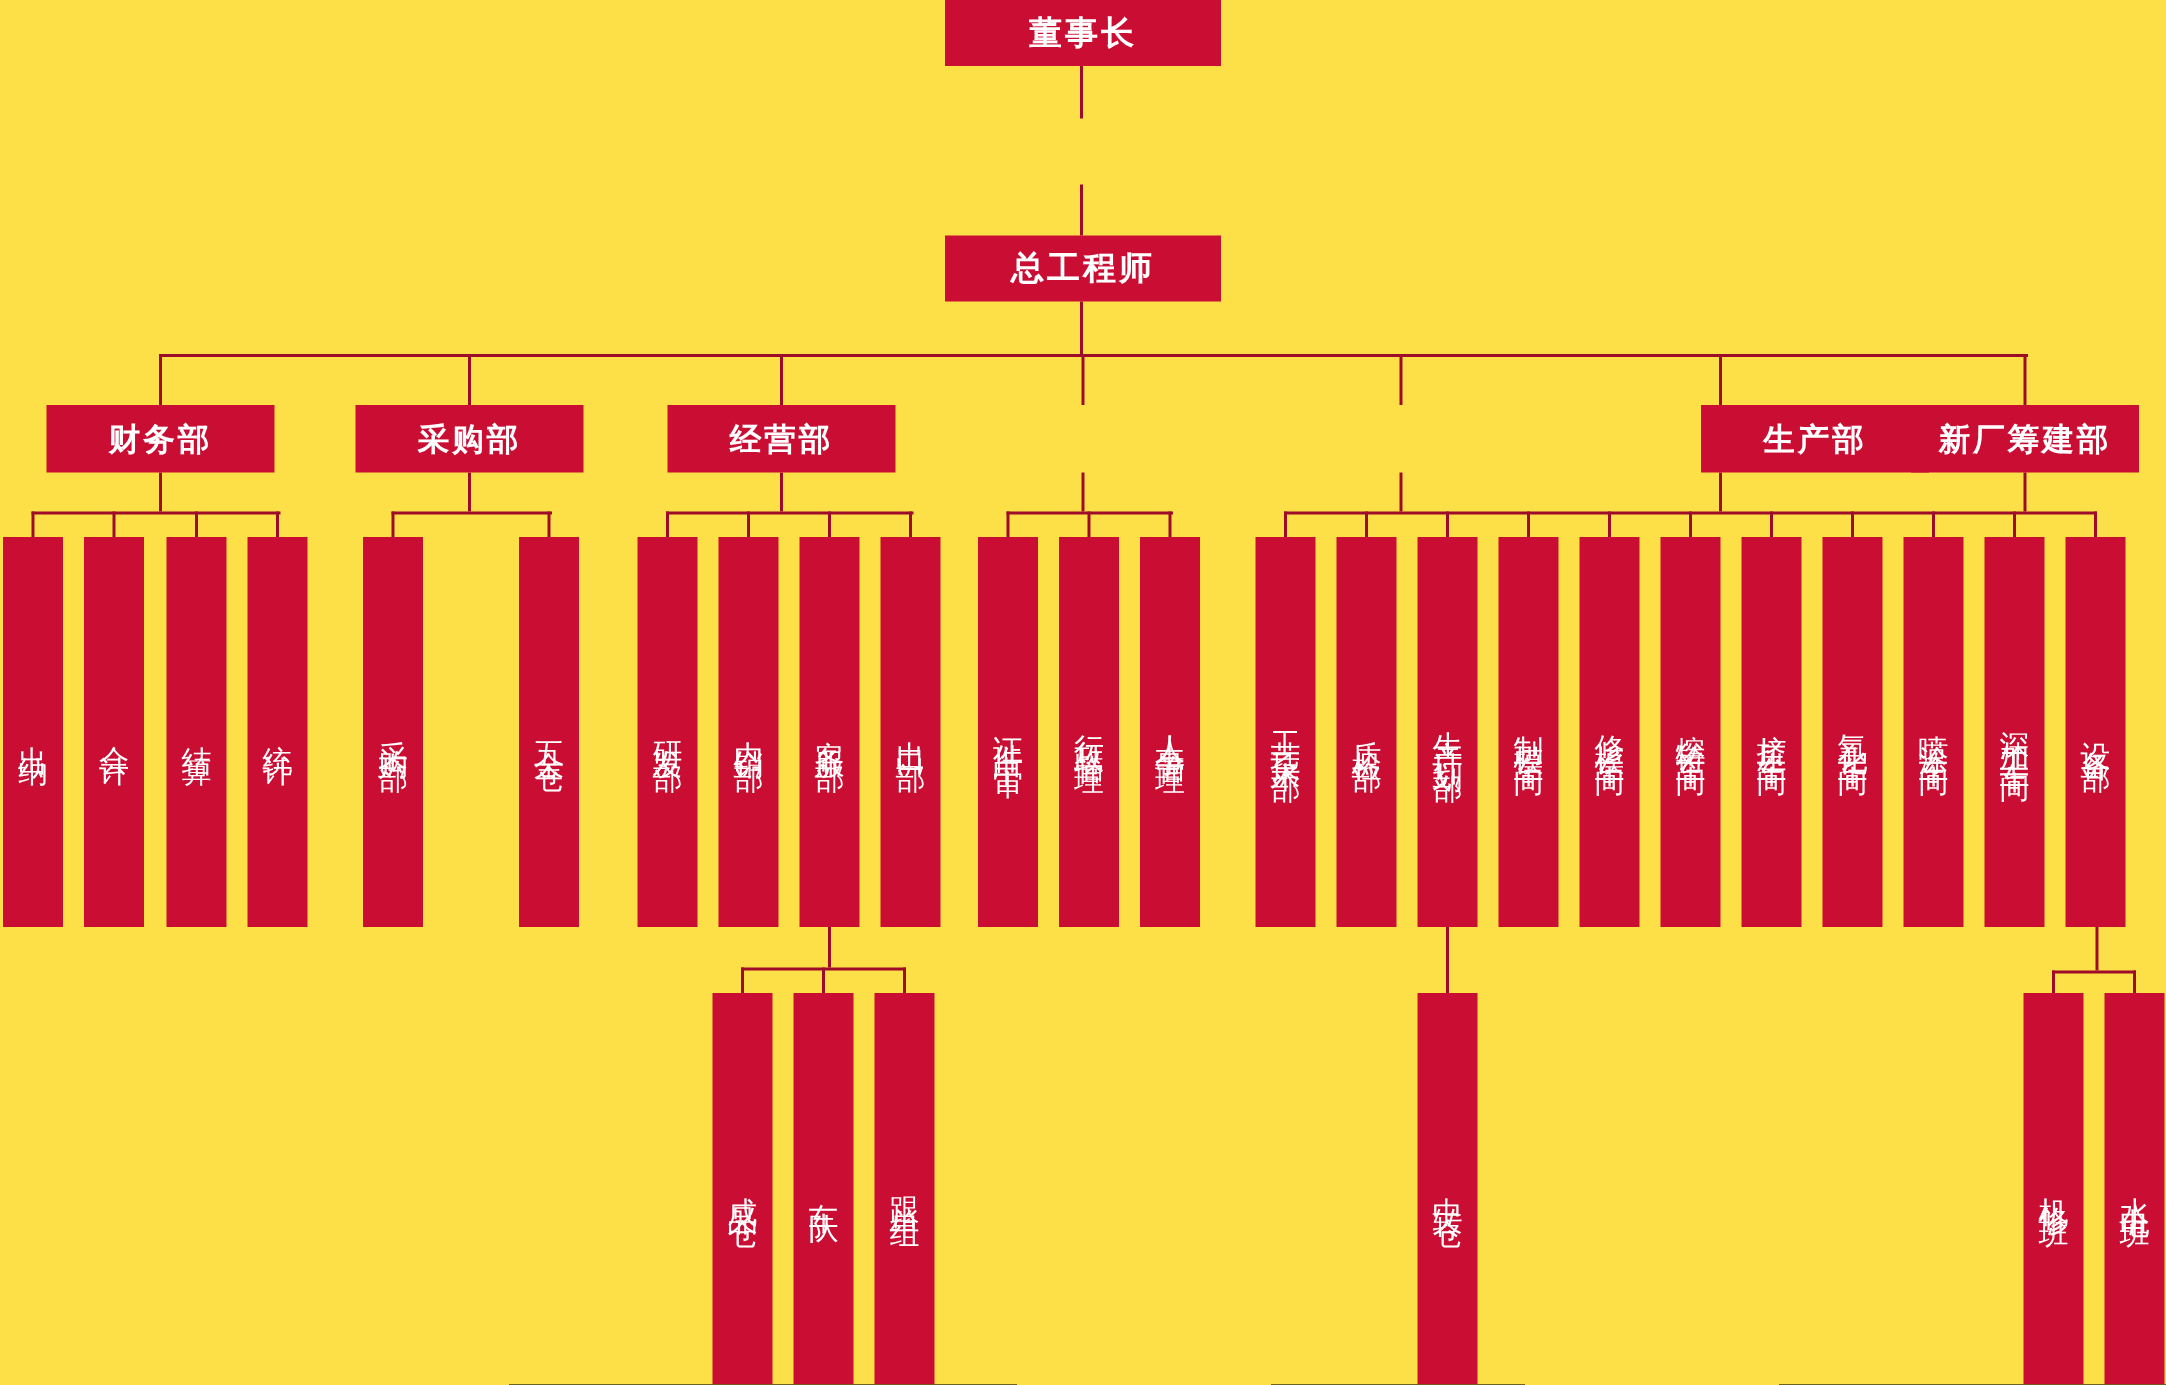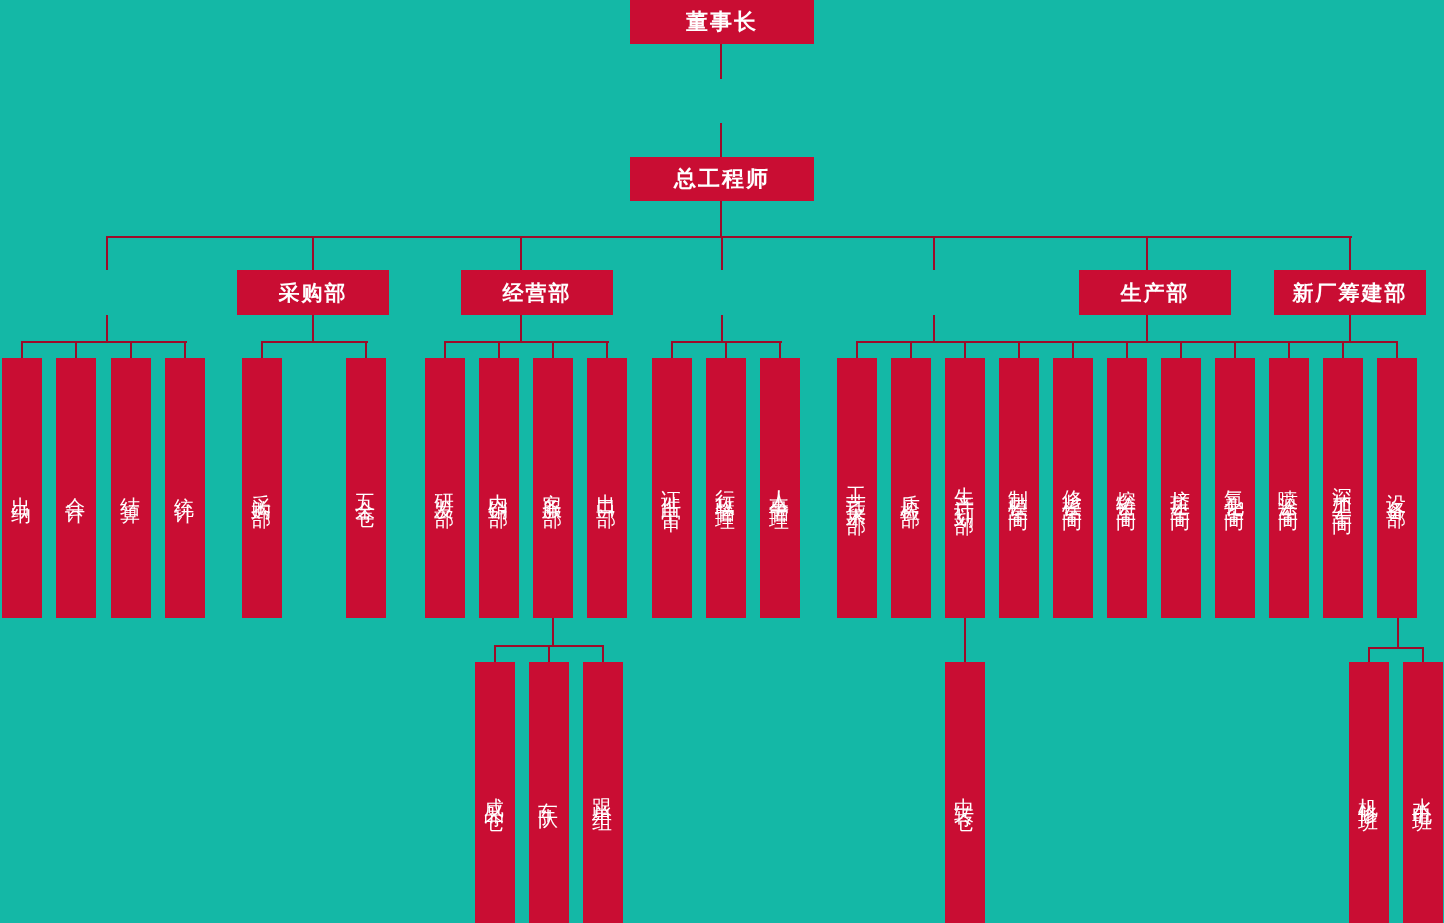--- a/index.html
+++ b/index.html
@@ -1,17 +1,17 @@
 <!DOCTYPE html>
 <html><head>
 <meta charset="utf-8">
 <style>
   html,body{margin:0;padding:0;background:#000;}
   #canvas{
-    position:relative;width:1444px;height:923px;background:#14b8a6;
+    position:relative;width:1444px;height:923px;background:#fde047;
     overflow:hidden;font-family:"Liberation Sans","DejaVu Sans",sans-serif;
   }
   .hl{position:absolute;height:2px;background:#9e0c29;}
   .vl{position:absolute;width:2px;background:#9e0c29;}
   .hbox{
     position:absolute;background:#c90d33;color:#ffffff;
     display:flex;align-items:center;justify-content:center;
     font-weight:bold;letter-spacing:2px;
   }
   .topbox{left:630px;width:184px;height:44px;font-size:22px;}
@@ -95,27 +95,30 @@
   <div class="vl" style="left:1368px;top:647px;height:15px;"></div>
   <div class="vl" style="left:1422px;top:647px;height:15px;"></div>
 
   <div class="hbox topbox" style="top:0;">
       <span>董事长</span>
     </div>
   <div class="hbox topbox" style="top:157px;">
       <span>总工程师</span>
     </div>
 
+  <div class="hbox dept" style="left:31px;">
+      <span>财务部</span>
+    </div>
   <div class="hbox dept" style="left:237px;">
       <span>采购部</span>
     </div>
-  <div class="hbox dept" style="left:461px;">
+  <div class="hbox dept" style="left:445px;">
       <span>经营部</span>
     </div>
-  <div class="hbox dept" style="left:1079px;text-align:center;">
+  <div class="hbox dept" style="left:1134px;text-align:center;">
       <span>生产部</span>
     </div>
   <div class="hbox dept" style="left:1274px;">
       <span>新厂筹建部</span>
     </div>
 
   <div class="vbox row1" style="left:2px;">
       <span class="vtext">出纳</span>
     </div>
   <div class="vbox row1" style="left:56px;">

